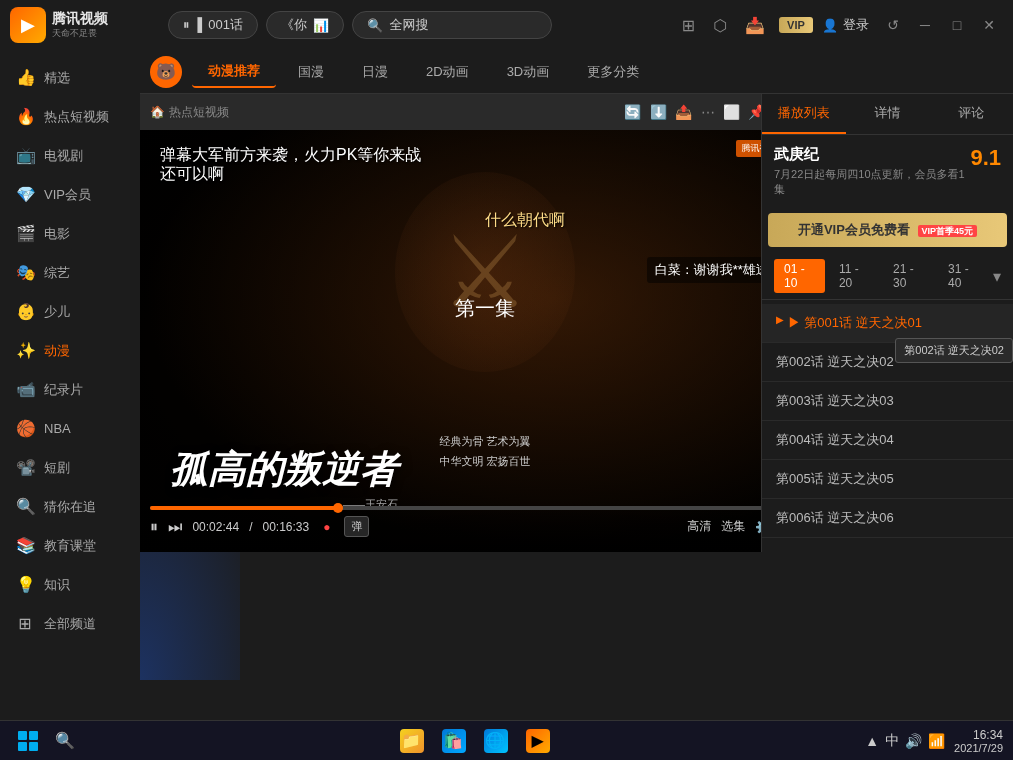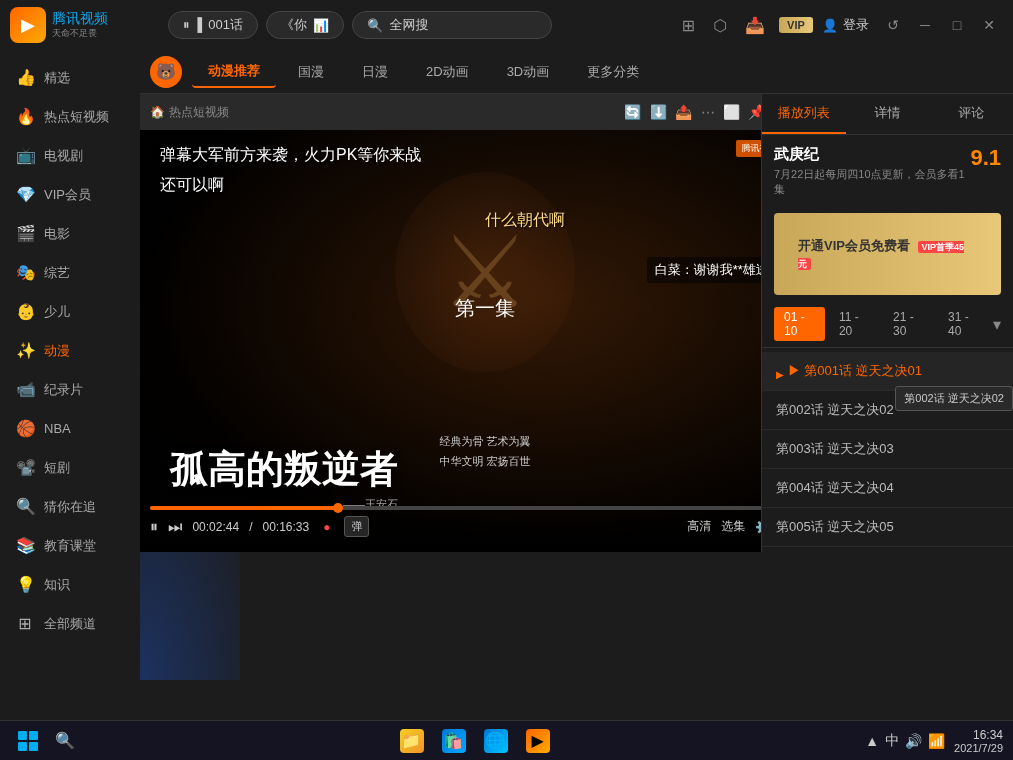--- a/index.html
+++ b/index.html
@@ -5,21 +5,21 @@
     * { margin: 0; padding: 0; box-sizing: border-box; }
     body { width: 1013px; height: 760px; overflow: hidden; font-family: 'Microsoft YaHei', SimHei, sans-serif; background: #1a1a2e; position: relative; }
 
     
     .app-window { width: 1013px; height: 720px; background: #1c1c1c; display: flex; flex-direction: column; position: relative; }
 
     
     .title-bar { height: 50px; background: #1c1c1c; display: flex; align-items: center; padding: 0 10px; gap: 8px; flex-shrink: 0; }
     .logo-area { display: flex; align-items: center; gap: 6px; width: 150px; }
     .logo-icon { width: 36px; height: 36px; background: linear-gradient(135deg, #ff6600, #ffaa00); border-radius: 8px; display: flex; align-items: center; justify-content: center; color: white; font-size: 18px; flex-shrink: 0; }
-    .logo-text { color: #0ea5e9; font-size: 14px; font-weight: normal; line-height: 1.2; }
+    .logo-text { color: #e5e5e5; font-size: 14px; font-weight: bold; line-height: 1.2; }
     .logo-sub { color: #888; font-size: 9px; }
 
     .title-controls { display: flex; align-items: center; gap: 8px; flex: 1; }
     .episode-pill { background: #2a2a2a; border: 1px solid #444; border-radius: 20px; padding: 4px 14px; color: #ccc; font-size: 13px; display: flex; align-items: center; gap: 6px; cursor: pointer; }
     .search-pill { background: #2a2a2a; border: 1px solid #444; border-radius: 20px; padding: 4px 14px; color: #ccc; font-size: 13px; display: flex; align-items: center; gap: 6px; cursor: pointer; flex: 1; max-width: 200px; }
 
     .title-right { display: flex; align-items: center; gap: 10px; margin-left: auto; }
     .title-icon-btn { color: #888; font-size: 16px; cursor: pointer; padding: 4px; }
     .vip-badge { background: linear-gradient(90deg, #c8a858, #e8c878); color: #333; font-size: 11px; font-weight: bold; padding: 2px 8px; border-radius: 3px; cursor: pointer; }
     .login-btn { color: #ccc; font-size: 13px; display: flex; align-items: center; gap: 4px; cursor: pointer; }
@@ -58,24 +58,24 @@
     .player-titlebar { height: 36px; background: #2a2a2a; display: flex; align-items: center; padding: 0 10px; gap: 10px; flex-shrink: 0; }
     .player-title-text { color: #ccc; font-size: 13px; flex: 1; text-align: center; }
     .player-home { color: #888; font-size: 12px; display: flex; align-items: center; gap: 4px; cursor: pointer; }
     .player-ctrl-icons { display: flex; gap: 8px; margin-left: auto; }
     .player-ctrl-icon { color: #888; cursor: pointer; font-size: 14px; }
 
     
     .video-content { flex: 1; position: relative; overflow: hidden; background: #0a0a0a; display: flex; flex-direction: column; }
     .video-bg { position: absolute; inset: 0; background: radial-gradient(ellipse at center, #1a0a00 0%, #000 100%); }
     .danmaku-text { position: absolute; top: 15px; left: 20px; color: #fff; font-size: 16px; text-shadow: 1px 1px 2px #000; z-index: 2; white-space: nowrap; }
-    .danmaku-text-2 { top: 45px; right: 30px; }
+    .danmaku-text-2 { top: 34px; right: 30px; }
     .danmaku-text-3 { top: 80px; left: 50%; color: #ffdd88; }
     .video-big-title { position: absolute; bottom: 40px; left: 30px; z-index: 3; }
-    .video-big-title .main-title { font-size: 38px; color: #fff; font-weight: bold; text-shadow: 2px 2px 8px rgba(0,0,0,0.8); }
+    .video-big-title .main-title { font-size: 38px; color: #fff; font-weight: bold; text-shadow: 2px 2px 8px rgba(0,0,0,0.8); font-style: italic; }
     .video-big-title .sub-text { color: #ccc; font-size: 12px; margin-top: 6px; }
     .video-big-title .quote { color: #aaa; font-size: 11px; text-align: right; margin-top: 2px; }
     .watermark { position: absolute; top: 10px; right: 10px; z-index: 5; display: flex; align-items: center; gap: 4px; }
     .watermark-logo { background: rgba(255,100,0,0.8); color: white; font-size: 9px; padding: 2px 5px; border-radius: 2px; }
     .vip-mark { background: rgba(200,168,88,0.9); color: #333; font-size: 9px; padding: 2px 5px; border-radius: 2px; font-weight: bold; }
 
     .episode-label { position: absolute; top: 50%; left: 50%; transform: translate(-50%,-150%); z-index: 3; color: #fff; font-size: 18px; text-align: center; }
     .dialogue { position: absolute; top: 30%; right: 20px; z-index: 3; color: #fff; font-size: 13px; background: rgba(0,0,0,0.5); padding: 4px 8px; border-radius: 3px; max-width: 200px; }
 
     
@@ -100,33 +100,33 @@
     .playlist-panel { position: absolute; right: 0; top: 44px; width: 252px; height: 458px; background: #1c1c1c; display: flex; flex-direction: column; z-index: 10; border-left: 1px solid #333; }
     .panel-tabs { display: flex; border-bottom: 1px solid #333; }
     .panel-tab { flex: 1; text-align: center; padding: 10px 0; color: #aaa; font-size: 13px; cursor: pointer; }
     .panel-tab.active { color: #ff6600; border-bottom: 2px solid #ff6600; }
 
     .series-header { padding: 10px 12px; display: flex; justify-content: space-between; align-items: flex-start; }
     .series-title { color: #fff; font-size: 15px; font-weight: bold; }
     .series-score { color: #ff8800; font-size: 22px; font-weight: bold; }
     .series-info { color: #888; font-size: 11px; margin-top: 3px; }
 
-    .vip-unlock-btn { margin: 6px 12px; background: linear-gradient(90deg, #c8a858, #e8c878); color: #333; text-align: left; padding: 24px; border-radius: 4px; font-size: 13px; font-weight: bold; cursor: pointer; }
+    .vip-unlock-btn { margin: 6px 6px; background: linear-gradient(90deg, #c8a858, #e8c878); color: #333; text-align: center; padding: 8px; border-radius: 4px; font-size: 13px; font-weight: bold; cursor: pointer; }
     .vip-price-tag { background: #ff4444; color: white; font-size: 9px; padding: 1px 4px; border-radius: 2px; margin-left: 4px; }
 
     .episode-range-nav { display: flex; align-items: center; gap: 4px; padding: 6px 12px; border-bottom: 1px solid #333; }
     .range-btn { padding: 3px 10px; border-radius: 3px; font-size: 12px; color: #aaa; cursor: pointer; background: transparent; border: none; }
     .range-btn.active { background: #ff6600; color: white; }
     .range-chevron { color: #888; cursor: pointer; }
 
     .episode-list { flex: 1; overflow-y: auto; padding: 4px 0; }
     .episode-list::-webkit-scrollbar { width: 4px; }
     .episode-list::-webkit-scrollbar-track { background: #1c1c1c; }
     .episode-list::-webkit-scrollbar-thumb { background: #444; border-radius: 2px; }
-    .ep-item { padding: 10px 14px; color: #bbb; font-size: 13px; cursor: pointer; display: flex; align-items: flex-end; border-bottom: 1px solid #2a2a2a; }
+    .ep-item { padding: 10px 14px; color: #bbb; font-size: 13px; cursor: pointer; display: flex; align-items: flex-start; border-bottom: 1px solid #2a2a2a; }
     .ep-item.current { color: #ff6600; background: #252525; }
     .ep-item.playing::before { content: '▶ '; color: #ff6600; font-size: 10px; margin-right: 4px; }
 
     
     .taskbar { width: 1013px; height: 40px; background: rgba(20,20,35,0.95); display: flex; align-items: center; padding: 0 10px; position: absolute; bottom: 0; border-top: 1px solid #333; }
     .taskbar-start { width: 36px; height: 28px; display: flex; align-items: center; justify-content: center; cursor: pointer; }
     .win-logo { width: 20px; height: 20px; display: grid; grid-template: 1fr 1fr / 1fr 1fr; gap: 2px; }
     .win-logo-q { border-radius: 1px; }
     .taskbar-search { width: 30px; height: 28px; display: flex; align-items: center; justify-content: center; cursor: pointer; color: #ccc; font-size: 16px; margin: 0 4px; }
     .taskbar-apps { display: flex; align-items: center; gap: 6px; flex: 1; justify-content: center; }

